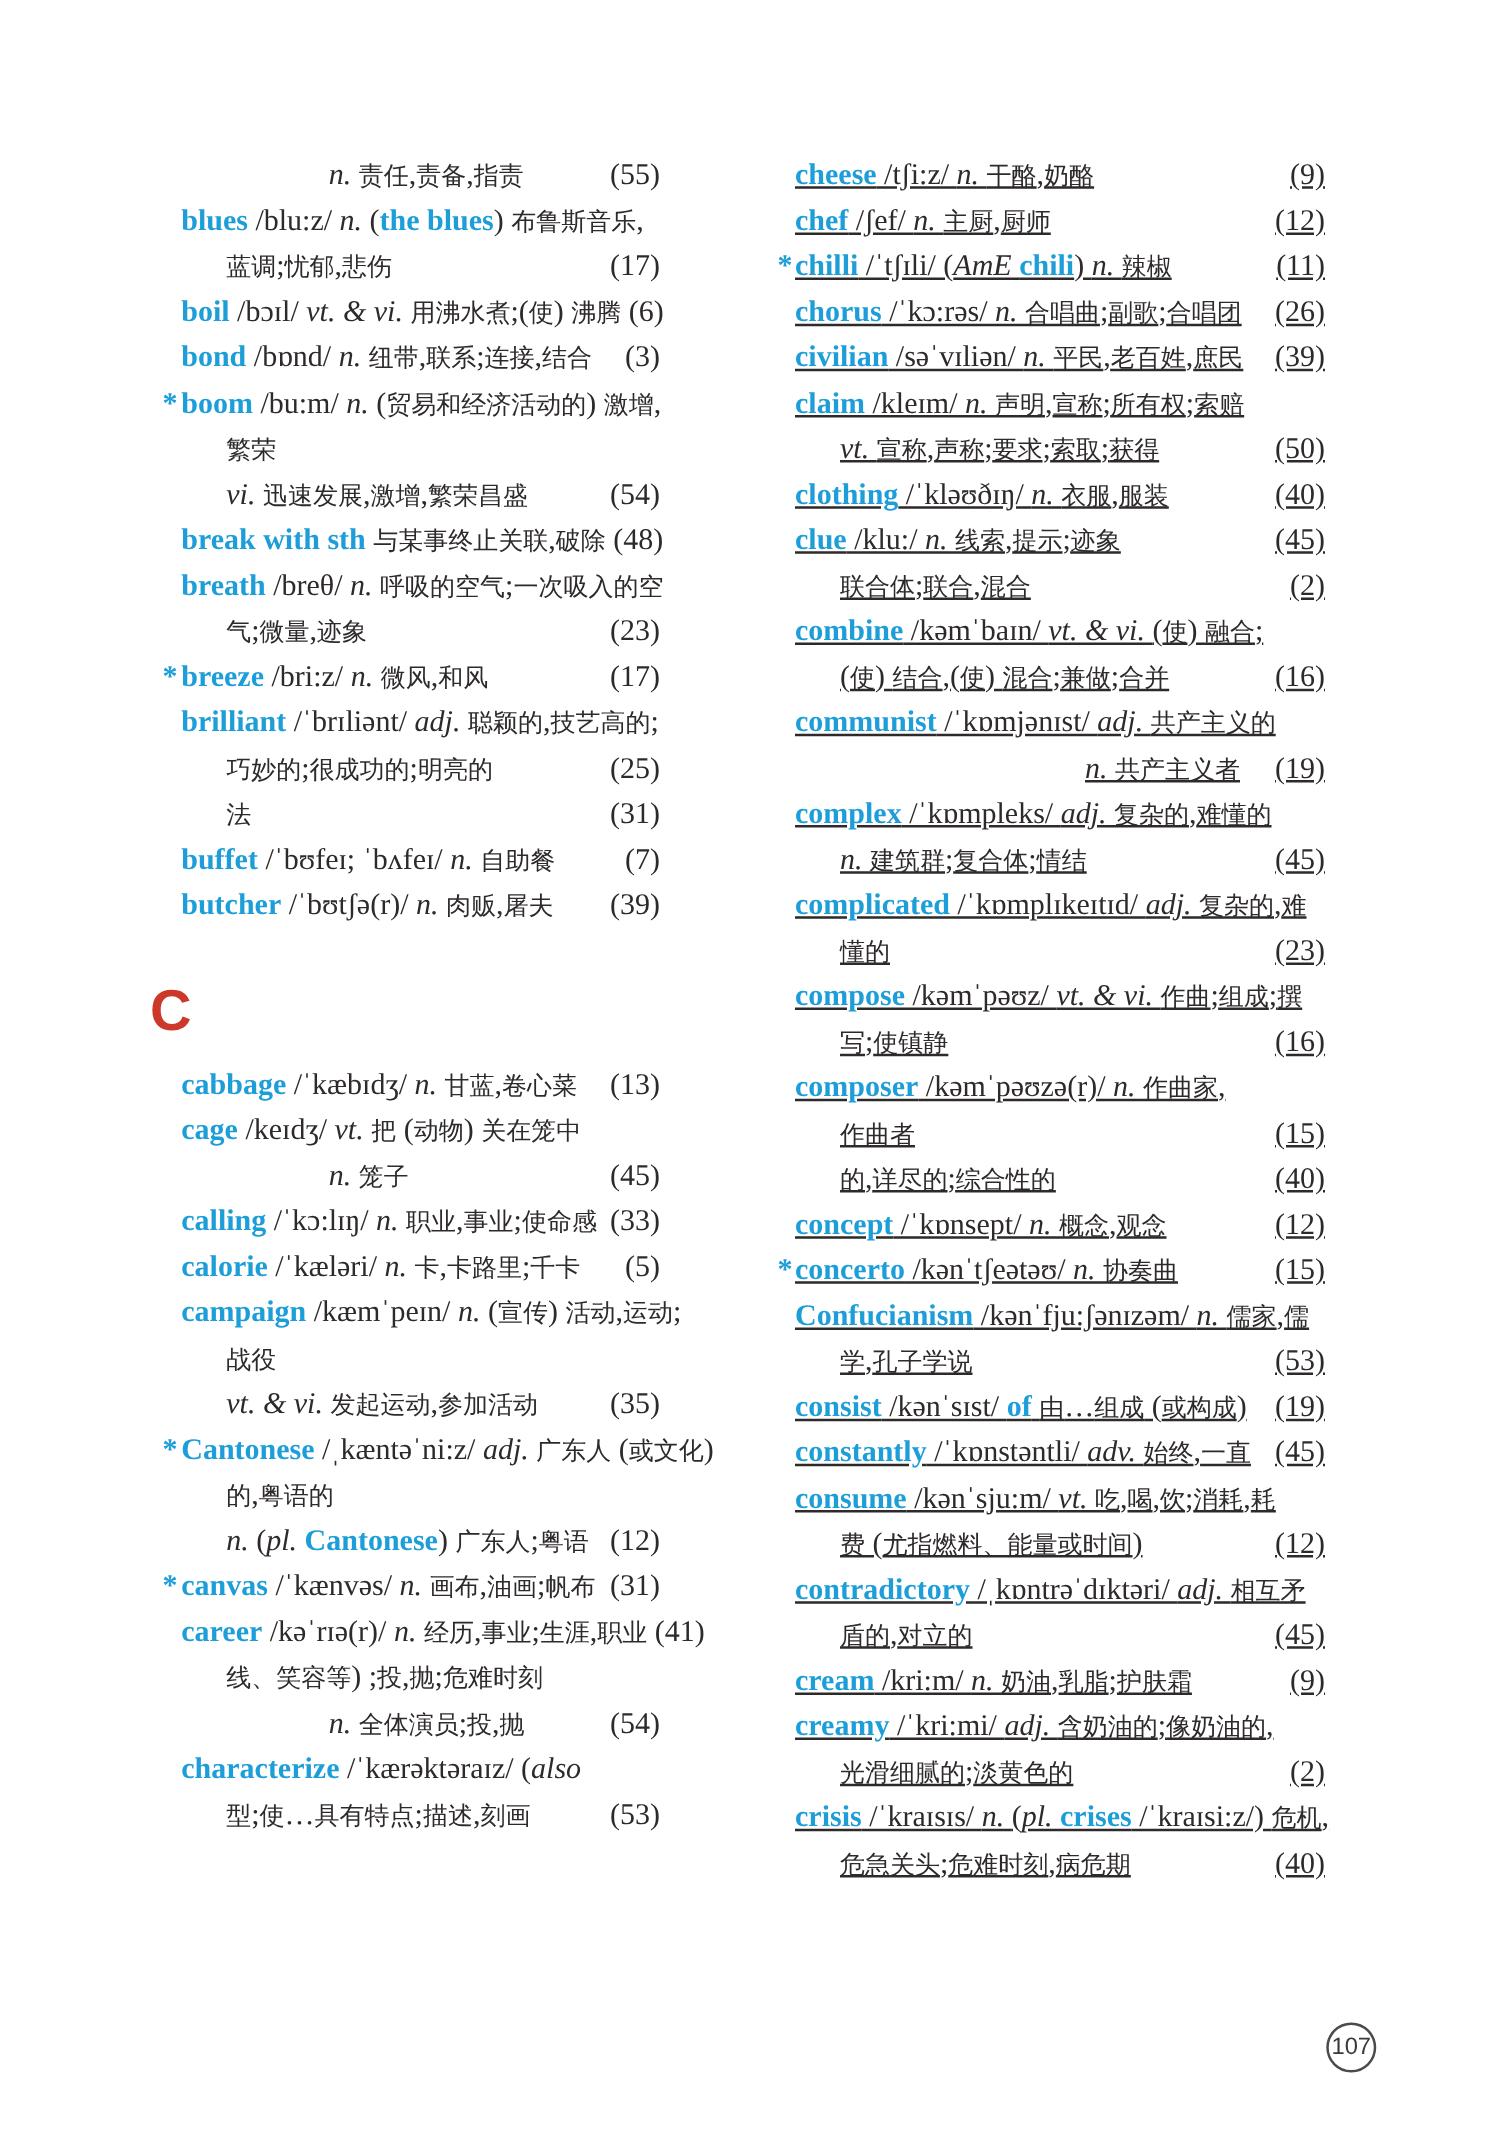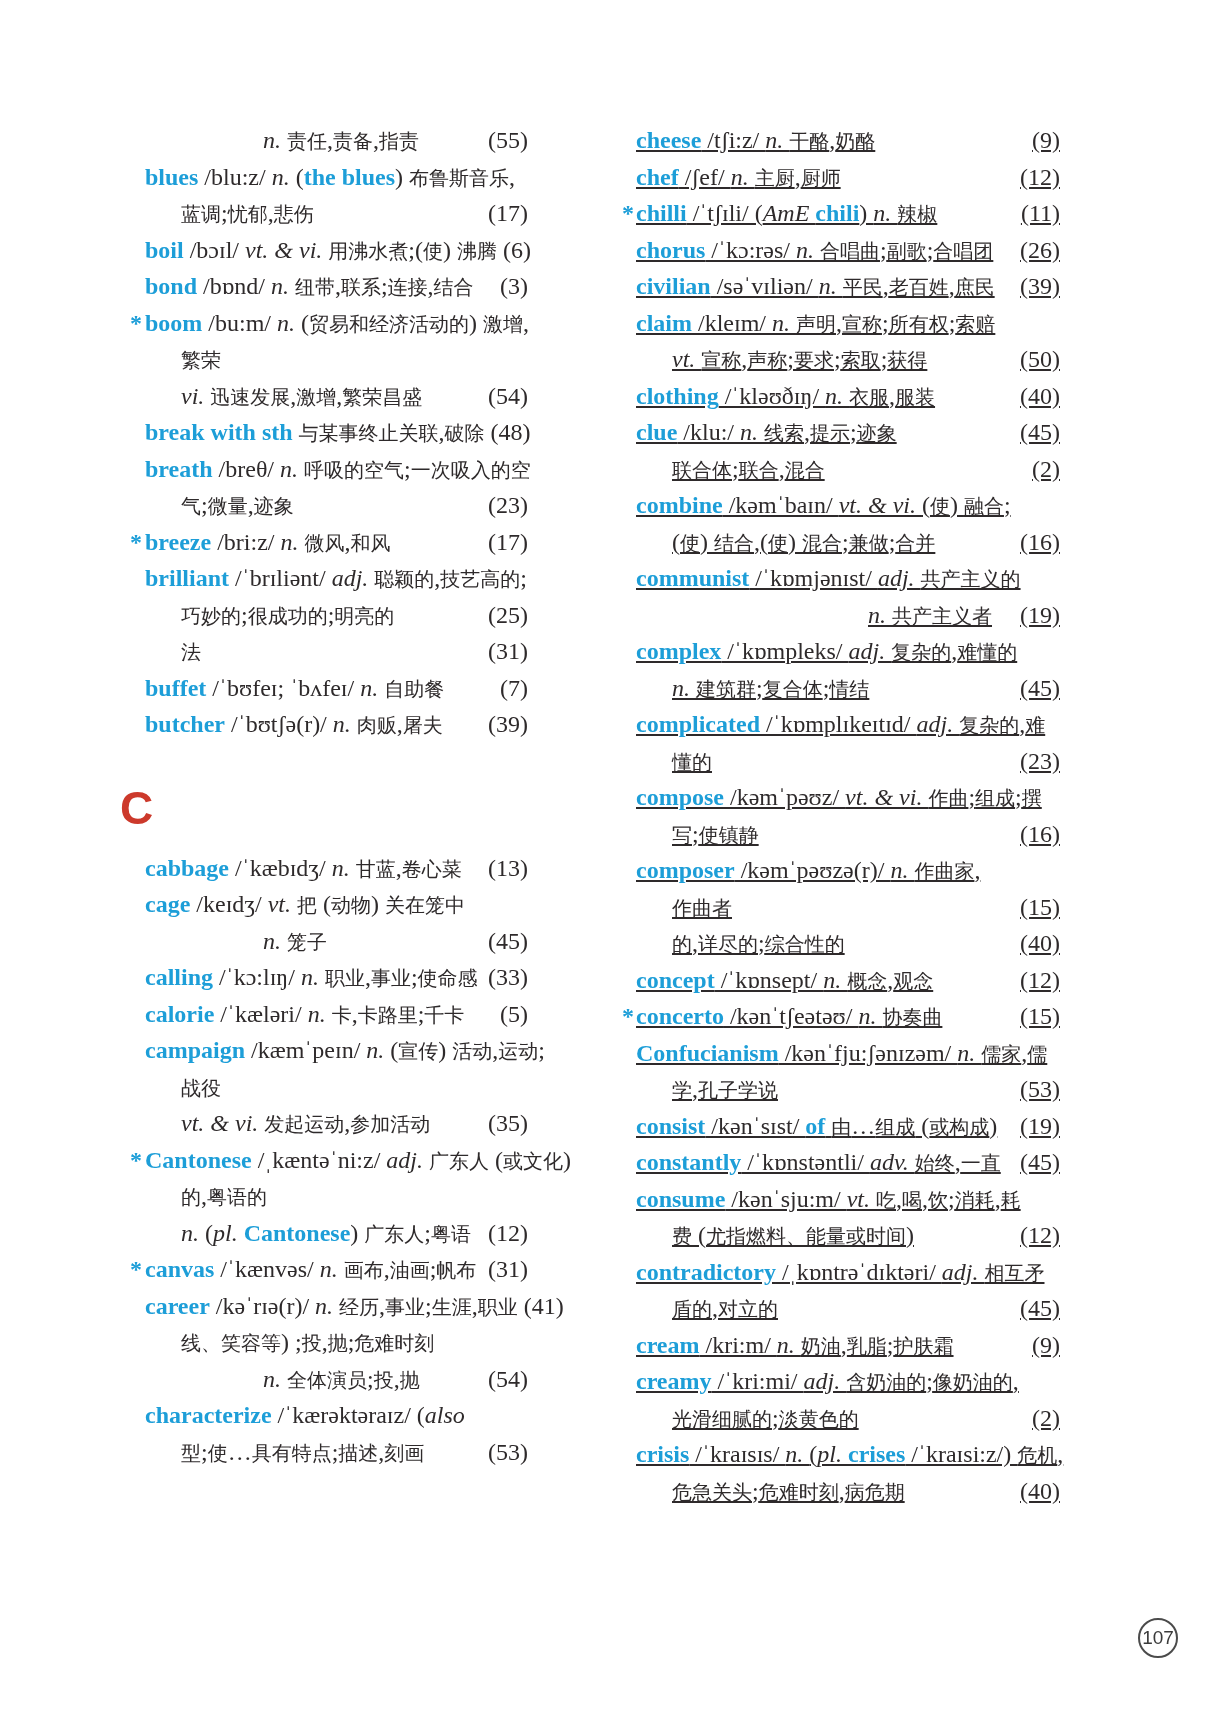--- a/index.html
+++ b/index.html
@@ -22,21 +22,21 @@
   .star{position:absolute;left:var(--star-x);top:0;color:var(--blue);font-weight:bold;}
   .seg-w{color:var(--blue);font-weight:bold;}
   .seg-i{font-style:italic;}
   .seg-p{}
   .cjk{font-size:20px;}
   .section-heading{
     color:var(--red);font-family:"Liberation Sans",sans-serif;font-weight:bold;
     font-size:46px;line-height:48px;margin:41px 0 18px 2px;
   }
   .badge{
-    position:absolute;left:1138px;top:1618px;width:40px;height:40px;box-sizing:border-box;
+    position:absolute;left:1061px;top:1618px;width:40px;height:40px;box-sizing:border-box;
     border:2px solid #4b4b4b;border-radius:50%;
     display:flex;align-items:center;justify-content:center;
     font-family:"Liberation Sans",sans-serif;font-size:19px;color:#3a3a3a;
   }
 </style>
 </head>
 <body style="--blue: #1d9ed8; --red: #cc392b; color: rgb(46, 42, 43);">
 
 <div class="col col-left" id="col-left">
     <div class="entry">

